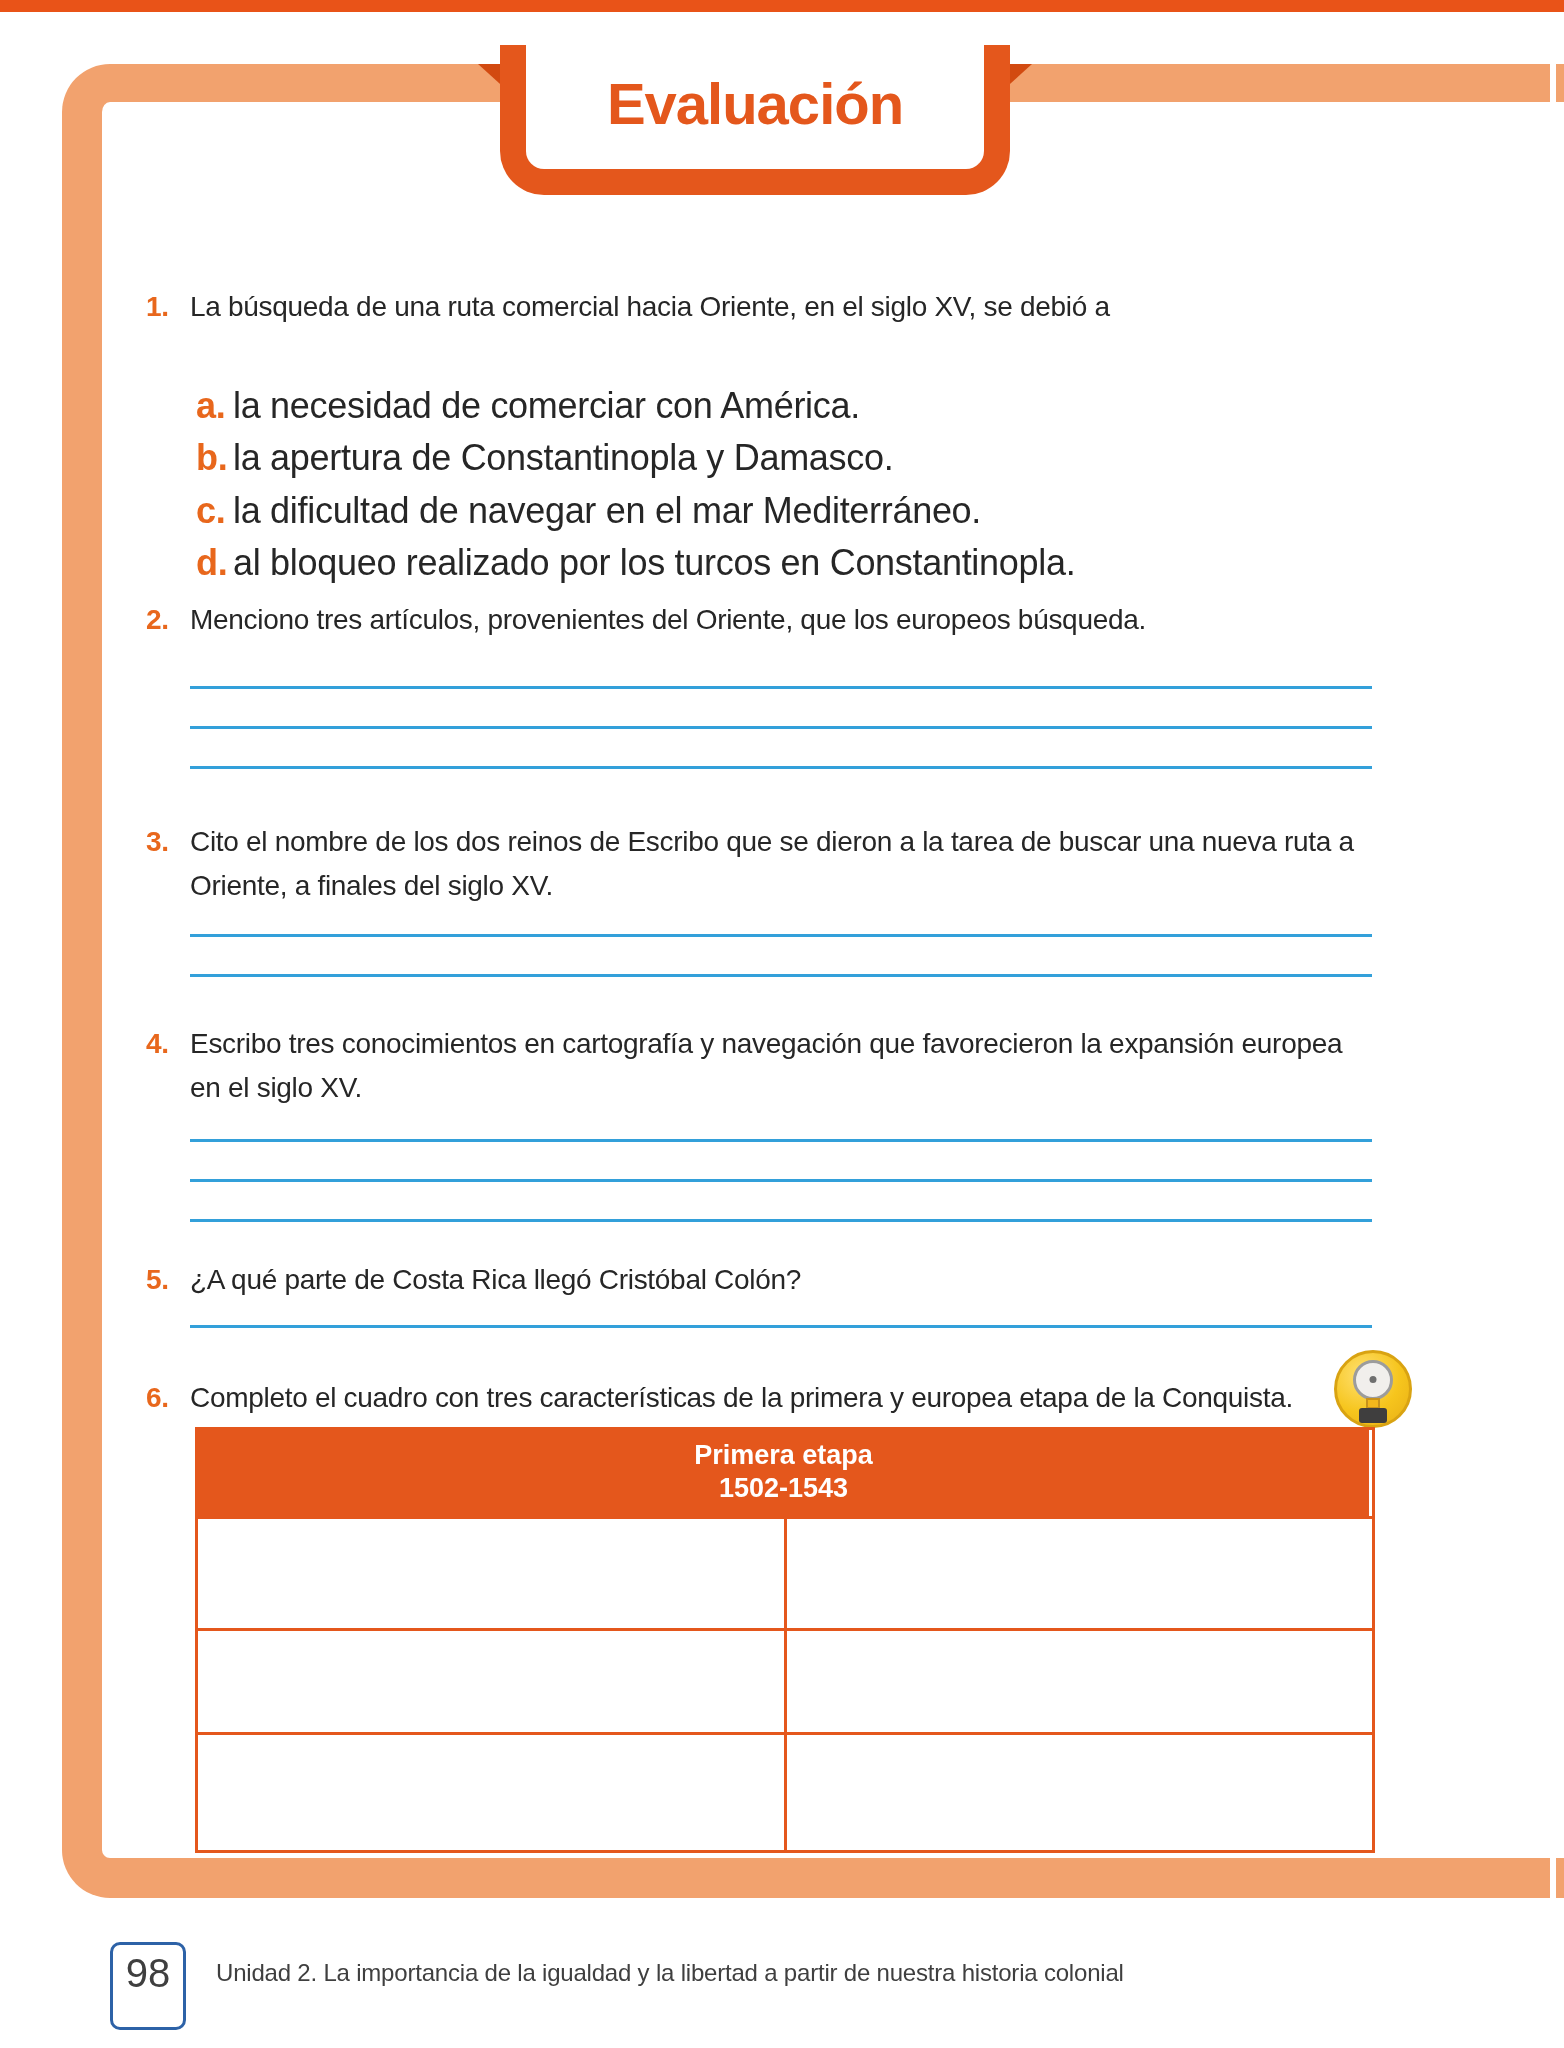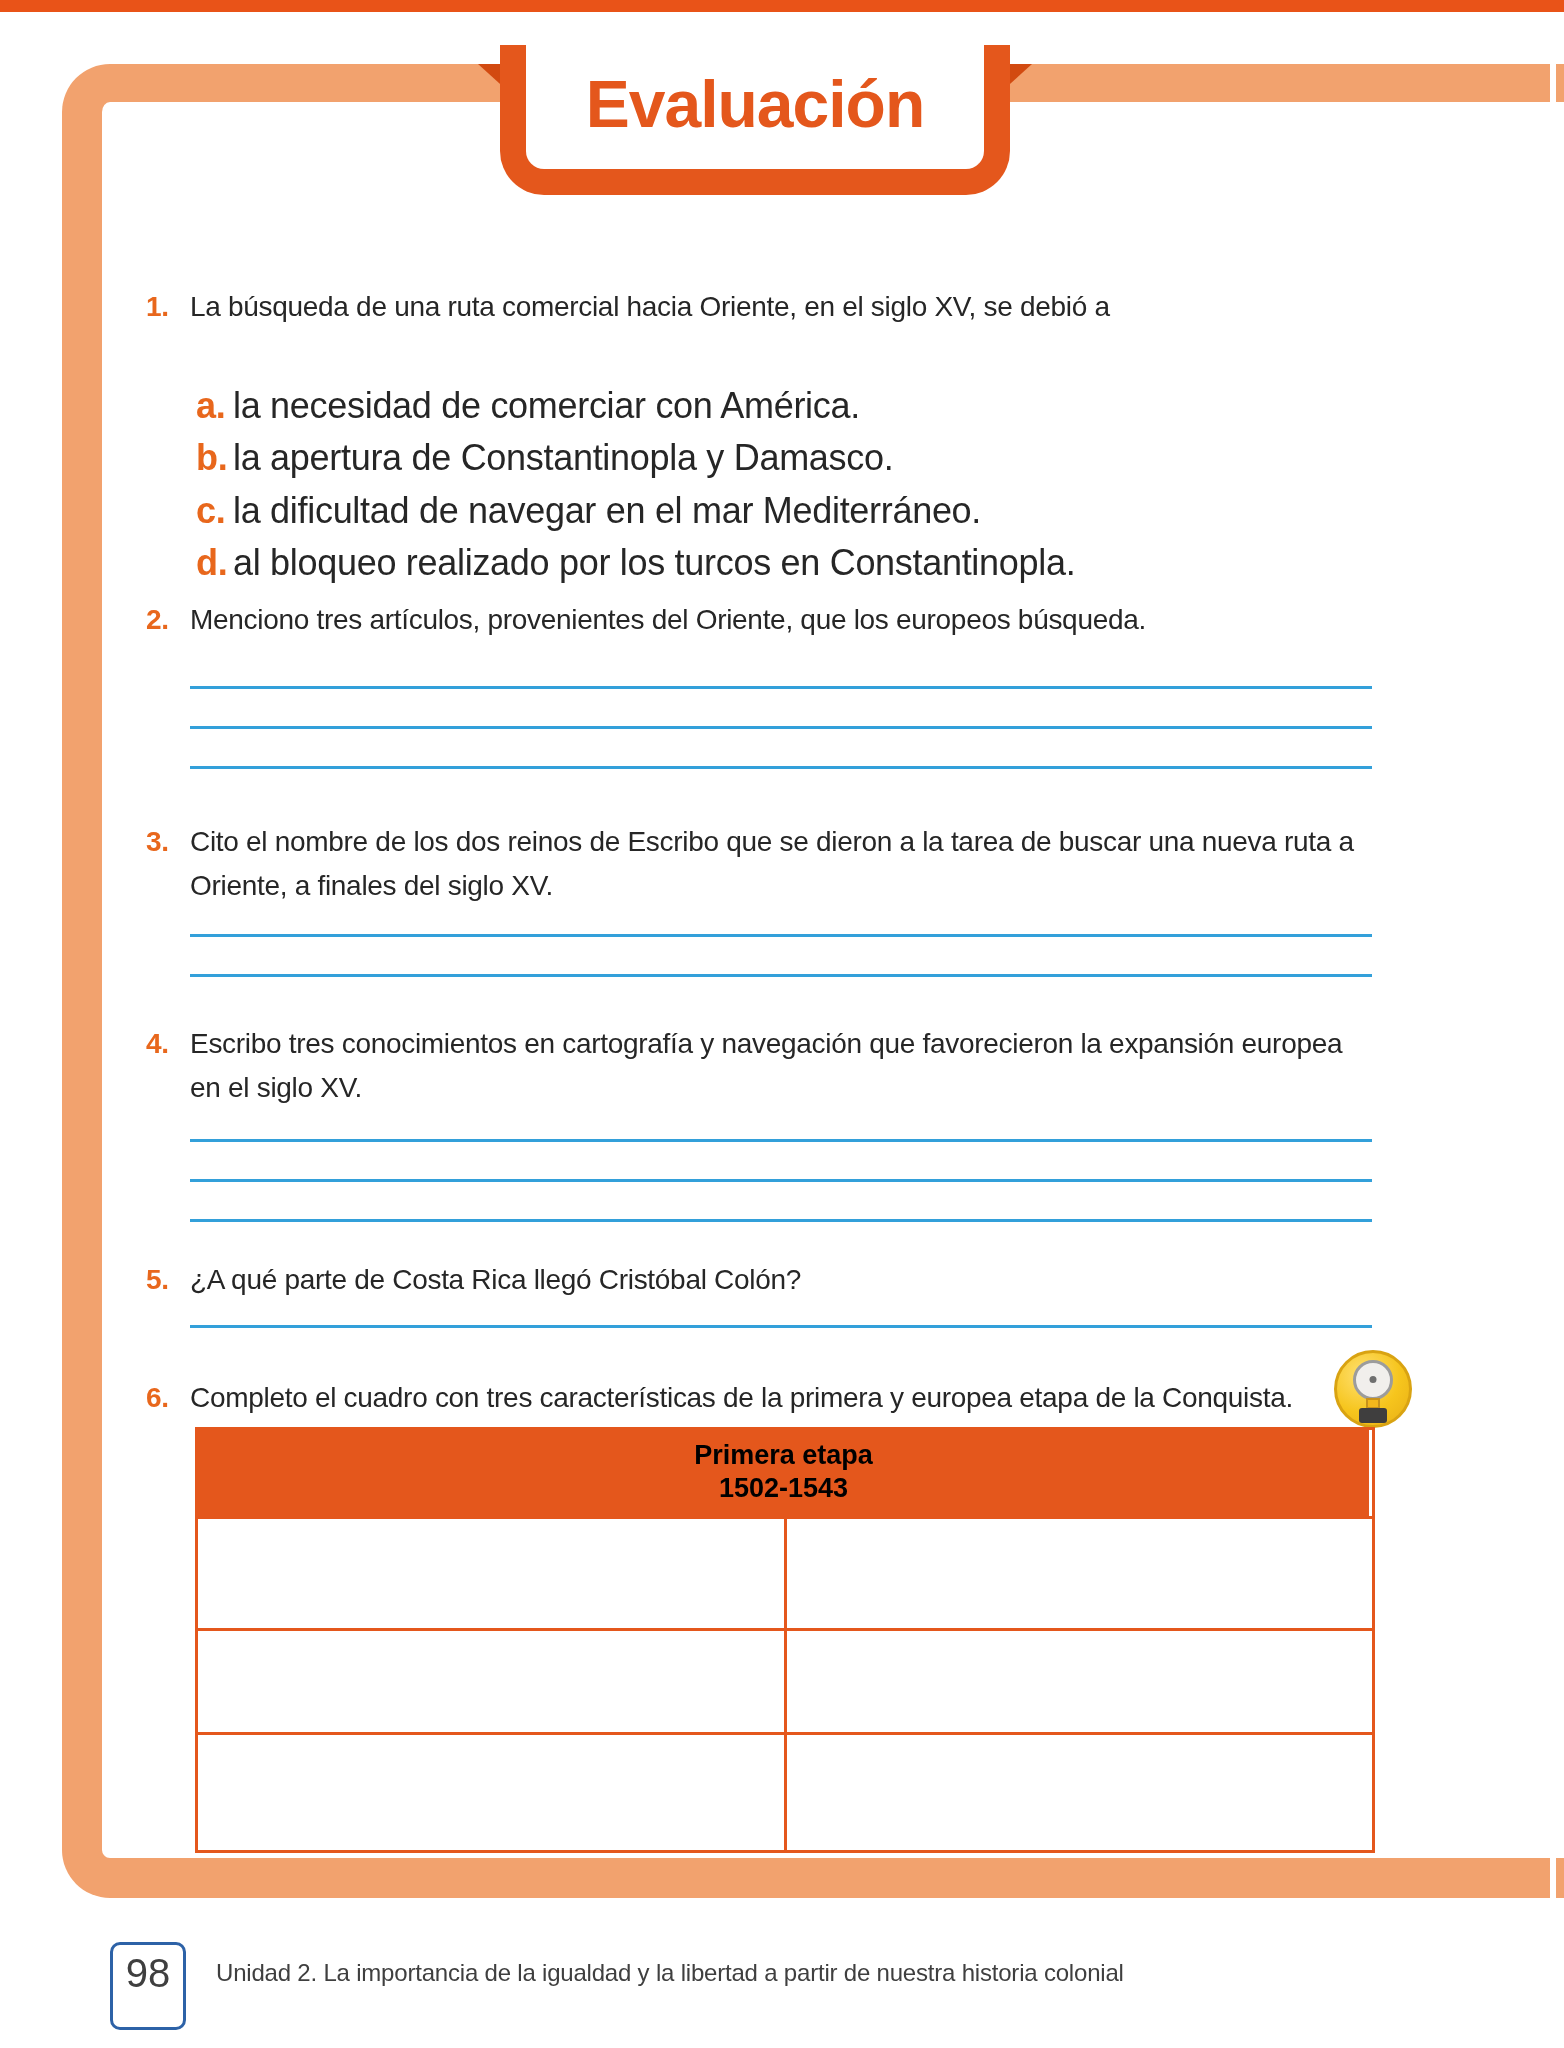--- a/index.html
+++ b/index.html
@@ -26,21 +26,21 @@
   .sliver{position:absolute;background:var(--frame);}
   .sliver.top{left:1556px;top:64px;width:8px;height:38px;}
   .sliver.bottom{left:1556px;top:1858px;width:8px;height:40px;}
   .fold{position:absolute;top:64px;height:38px;background:var(--fold);}
   .fold.left{left:478px;width:42px;clip-path:polygon(100% 0,0 0,100% 100%);}
   .fold.right{left:990px;width:42px;clip-path:polygon(100% 0,0 0,0 100%);}
 
   
   .tab{position:absolute;left:500px;top:45px;width:510px;height:150px;box-sizing:border-box;
        background:#fff;border:26px solid var(--accent);border-top:none;border-radius:0 0 44px 44px;}
-  .tab-title{width:100%;line-height:118px;text-align:center;font-size:66px;font-weight:bold;
+  .tab-title{width:100%;line-height:118px;text-align:center;font-size:58px;font-weight:bold;
              letter-spacing:-1px;color:var(--accent);}
 
   
   .q{position:absolute;left:190px;width:1188px;font-size:28px;letter-spacing:-0.3px;
      line-height:44px;color:var(--ink);}
   .qnum{position:absolute;left:-44px;width:36px;font-weight:bold;color:var(--accent-num);}
   .opt{position:absolute;left:196px;width:1160px;font-size:36px;letter-spacing:-0.3px;line-height:40px;}
   .optletter{display:inline-block;width:37px;font-weight:bold;color:var(--accent-num);}
   .aline{position:absolute;left:190px;width:1182px;height:0;border-top:3px solid var(--line-blue);}
 
@@ -53,21 +53,21 @@
   .bulb-dot{position:absolute;left:50%;top:23px;transform:translateX(-50%);width:7px;height:7px;
         border-radius:50%;background:#6f6f6f;}
   .bulb-neck{position:absolute;left:50%;top:45px;transform:translateX(-50%);width:14px;height:11px;
         background:#f3b71c;border:2px solid #c8921b;box-sizing:border-box;}
   .bulb-base{position:absolute;left:50%;top:55px;transform:translateX(-50%);width:28px;height:15px;
         background:#3f3e3e;border-radius:3px;}
 
   
   .etable{position:absolute;left:195px;top:1427px;width:1180px;box-sizing:border-box;
           border:3px solid var(--accent);}
-  .thead{display:flex;background:var(--accent);color:#000000;text-align:center;}
+  .thead{display:flex;background:var(--accent);color:#ffffff;text-align:center;}
   .th{flex:1;padding:9px 0 11px 0;font-weight:bold;font-size:27px;line-height:33px;}
   .th.first{border-right:3px solid #fff;}
   .trow{display:flex;border-top:3px solid var(--accent);background:#fff;}
   .td{flex:1;}
   .td.first{border-right:3px solid var(--accent);}
   .trow.r1 .td{height:109px;}
   .trow.r2 .td{height:101px;}
   .trow.r3 .td{height:115px;}
 
   

